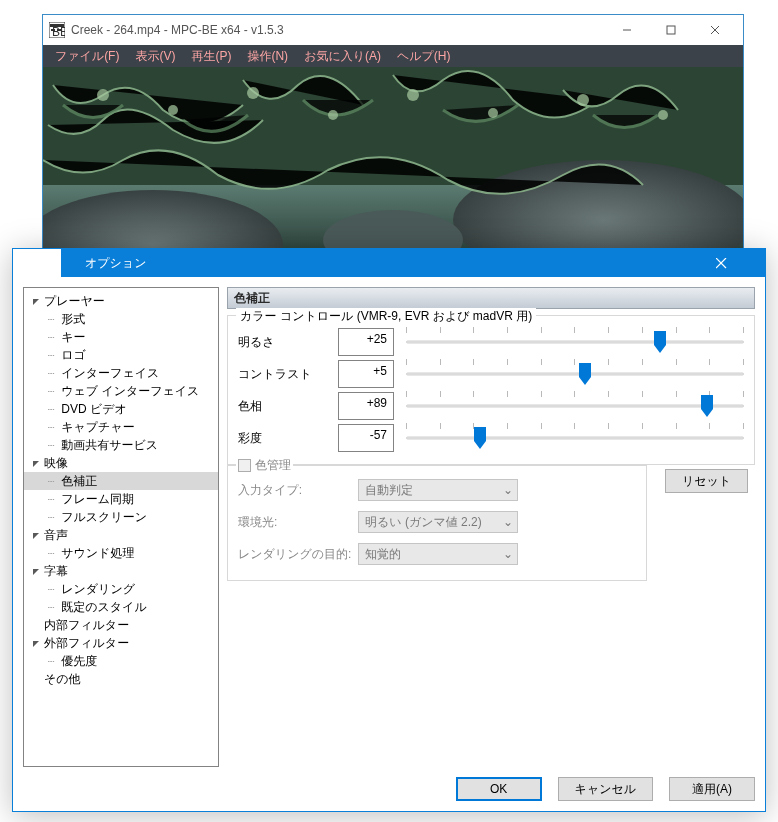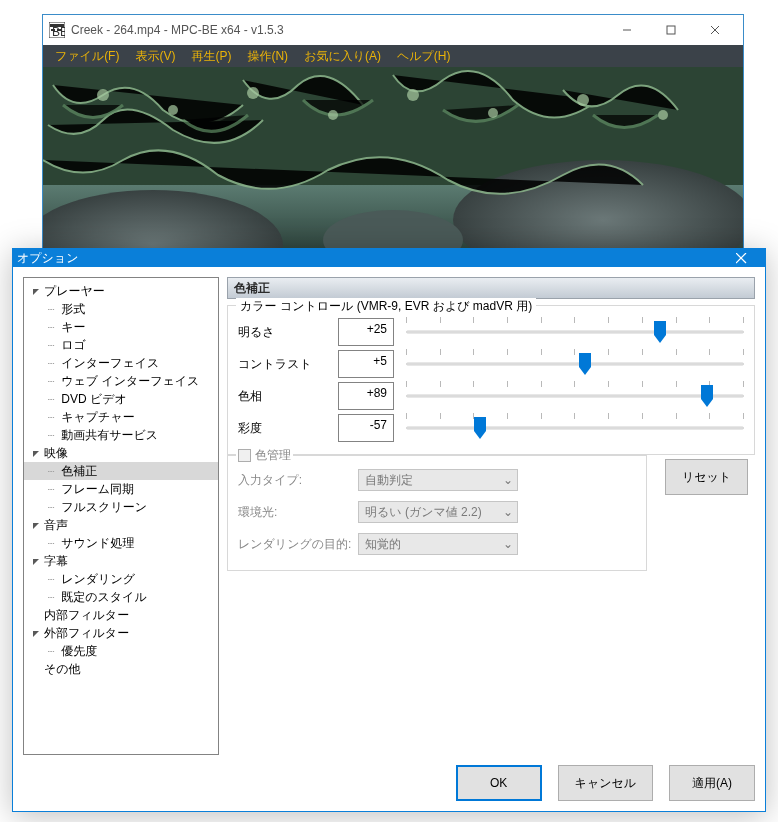--- a/index.html
+++ b/index.html
@@ -5,27 +5,27 @@
   * { box-sizing: border-box; font-family: "Yu Gothic UI", "Meiryo UI", sans-serif; font-size: 12px; }
   body { margin: 0; background: #fff; width: 778px; height: 822px; overflow: hidden; }
 
   
   .main-window { position: absolute; left: 42px; top: 14px; width: 702px; height: 260px; background: #fff; border: 1px solid #3a8cc9; }
   .main-title-bar { height: 30px; background: #fff; display: flex; align-items: center; padding: 0 6px; }
   .main-title-bar .app-icon { width: 16px; height: 16px; margin-right: 6px; display: inline-flex; }
   .main-title-bar .title-text { color: #555; flex: 1; }
   .main-title-bar .win-btn { width: 44px; height: 28px; display: flex; align-items: center; justify-content: center; color: #555; }
   .menu-bar { height: 22px; background: #3b4249; display: flex; align-items: center; gap: 0; padding: 0 4px; }
-  .menu-bar .menu-item { color: #eab308; padding: 2px 8px; }
+  .menu-bar .menu-item { color: #fca5a5; padding: 2px 8px; }
   .video-area { position: relative; width: 100%; height: calc(100% - 52px); overflow: hidden; background: #3b5644; }
   .video-area svg { width: 100%; height: 100%; display: block; }
 
   
   .options-dialog { position: absolute; left: 12px; top: 248px; width: 754px; height: 564px; background: #fff; border: 1px solid #0a7fd9; box-shadow: 0 4px 30px rgba(0,0,0,0.25); display: flex; flex-direction: column; }
-  .dlg-title-bar { height: 18px; background: #0a7fd9; display: flex; align-items: center; padding: 0 4px; color: #fff; }
+  .dlg-title-bar { height: 28px; background: #0a7fd9; display: flex; align-items: center; padding: 0 24px; color: #fff; margin-left: 48px; }
   .dlg-title-bar .dlg-title { flex: 1; color: #fff; }
   .dlg-close { width: 40px; height: 28px; display: flex; align-items: center; justify-content: center; }
   .dlg-body { flex: 1; display: flex; padding: 10px 10px 0 10px; gap: 8px; }
 
   
   .tree-panel { width: 196px; border: 1px solid #838383; padding: 4px 0; overflow: auto; }
   .tree-item { display: flex; align-items: center; height: 18px; color: #000; white-space: nowrap; cursor: default; }
   .tree-item.sel { background: #d8d8d8; }
   .expander { width: 12px; height: 12px; display: inline-flex; align-items: center; justify-content: center; margin-right: 2px; }
   .dots { color: #9f9f9f; letter-spacing: 0; font-family: monospace; font-size: 11px; }
@@ -37,21 +37,21 @@
   .groupbox .legend { position: absolute; top: -8px; left: 8px; background: #fff; padding: 0 4px; color: #000000; }
   .slider-row { display: flex; align-items: center; height: 32px; }
   .slider-label { width: 100px; color: #000; }
   .slider-value { width: 56px; height: 28px; border: 1px solid #838383; text-align: right; padding-right: 6px; background: #fff; line-height: 20px; margin-right: 12px; }
   .slider-track-wrap { flex: 1; position: relative; height: 24px; }
   .slider-track { position: absolute; left: 0; right: 0; top: 50%; height: 3px; background: #e7e7e7; border: 1px solid #cfcfcf; border-radius: 2px; transform: translateY(-50%); }
   .slider-ticks { position: absolute; left: 0; right: 0; top: -3px; height: 6px; display: flex; justify-content: space-between; }
   .slider-ticks span { width: 1px; background: #b9b9b9; }
   .slider-thumb { position: absolute; top: 50%; width: 12px; height: 22px; transform: translate(-50%, -50%); }
   .slider-thumb svg { display: block; }
-  .btn { height: 36px; padding: 0 16px; background: #e1e1e1; border: 1px solid #adadad; color: #000; display: inline-flex; align-items: center; justify-content: center; min-width: 76px; }
+  .btn { height: 24px; padding: 0 16px; background: #e1e1e1; border: 1px solid #adadad; color: #000; display: inline-flex; align-items: center; justify-content: center; min-width: 76px; }
   .btn.default { border: 1px solid #0078d7; box-shadow: inset 0 0 0 1px #0078d7; }
   .form-row { display: flex; align-items: center; height: 32px; }
   .form-label { width: 120px; color: #888; }
   .chk { width: 13px; height: 13px; border: 1px solid #adadad; background: #f0f0f0; }
   .combo { width: 160px; height: 22px; background: #e8e8e8; border: 1px solid #c5c5c5; display: flex; align-items: center; justify-content: space-between; padding: 0 4px 0 6px; color: #7a7a7a; }
   .combo .arrow { color: #7a7a7a; }
   .color-mgmt-row { display: flex; align-items: flex-start; gap: 18px; }
   .color-mgmt-box { border: 1px solid #d8d8d8; flex: 1; padding: 8px 10px 10px 10px; position: relative; }
   .color-mgmt-legend { position: absolute; top: -9px; left: 8px; background: #fff; padding: 0 2px; display: flex; align-items: center; gap: 4px; color: #888; }
 

